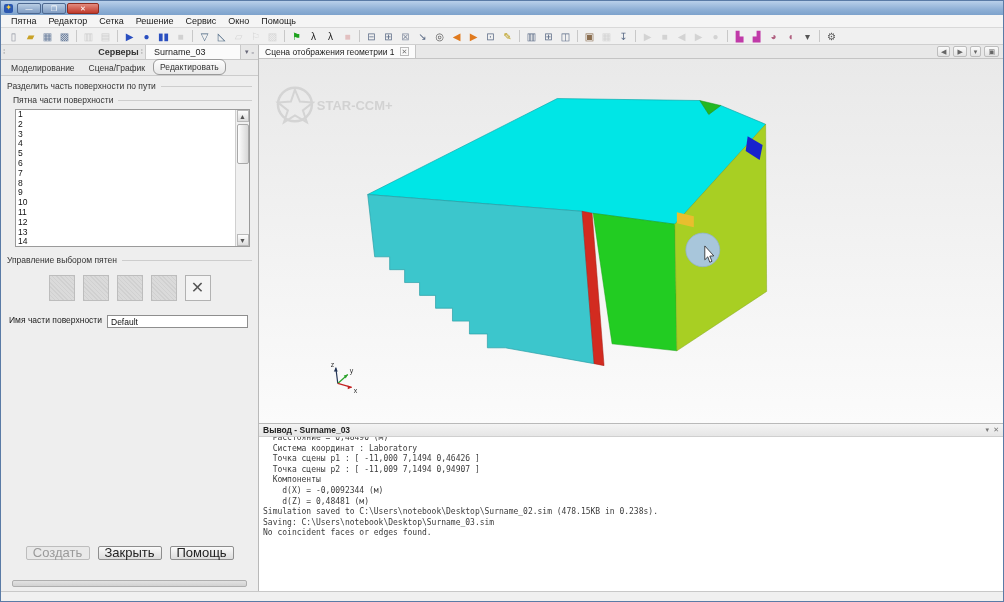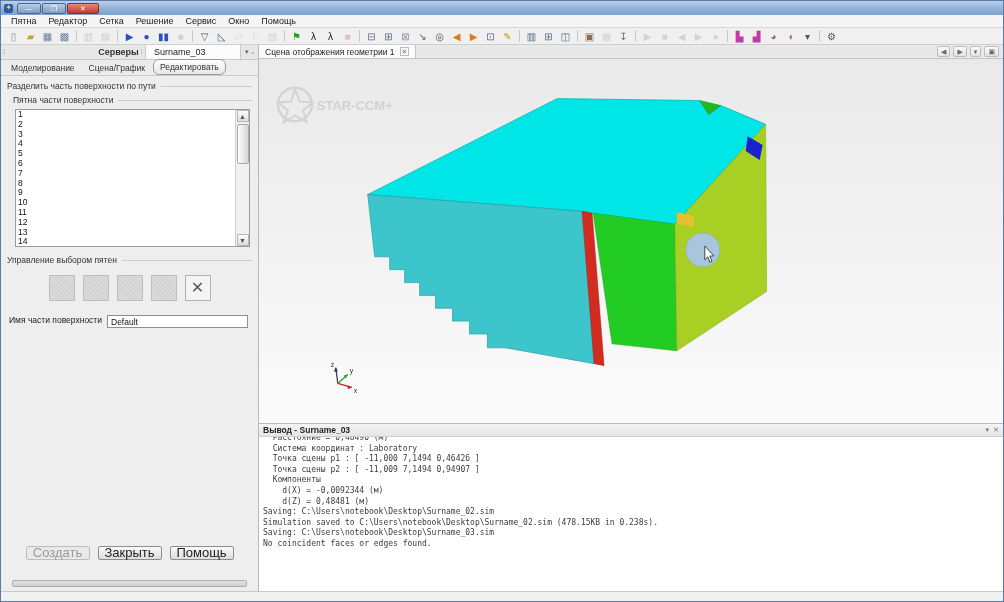--- a/index.html
+++ b/index.html
@@ -350,21 +350,20 @@
           </span>
         </div>
         <div class="console">
             <div class="console-line">  Расстояние = 0,48490 (м)</div>
             <div class="console-line">  Система координат : Laboratory</div>
             <div class="console-line">  Точка сцены p1 : [ -11,000 7,1494 0,46426 ]</div>
             <div class="console-line">  Точка сцены p2 : [ -11,009 7,1494 0,94907 ]</div>
             <div class="console-line">  Компоненты</div>
             <div class="console-line">    d(X) = -0,0092344 (м)</div>
             <div class="console-line">    d(Z) = 0,48481 (м)</div>
-            <div class="console-line">Saving: C:\Users\notebook\Desktop\Surname_02.sim</div>
             <div class="console-line">Simulation saved to C:\Users\notebook\Desktop\Surname_02.sim (478.15KB in 0.238s).</div>
             <div class="console-line">Saving: C:\Users\notebook\Desktop\Surname_03.sim</div>
             <div class="console-line">No coincident faces or edges found.</div>
           </div>
       </div>
     </div>
   </div>
 
   <div class="statusbar"></div>
 </div>

